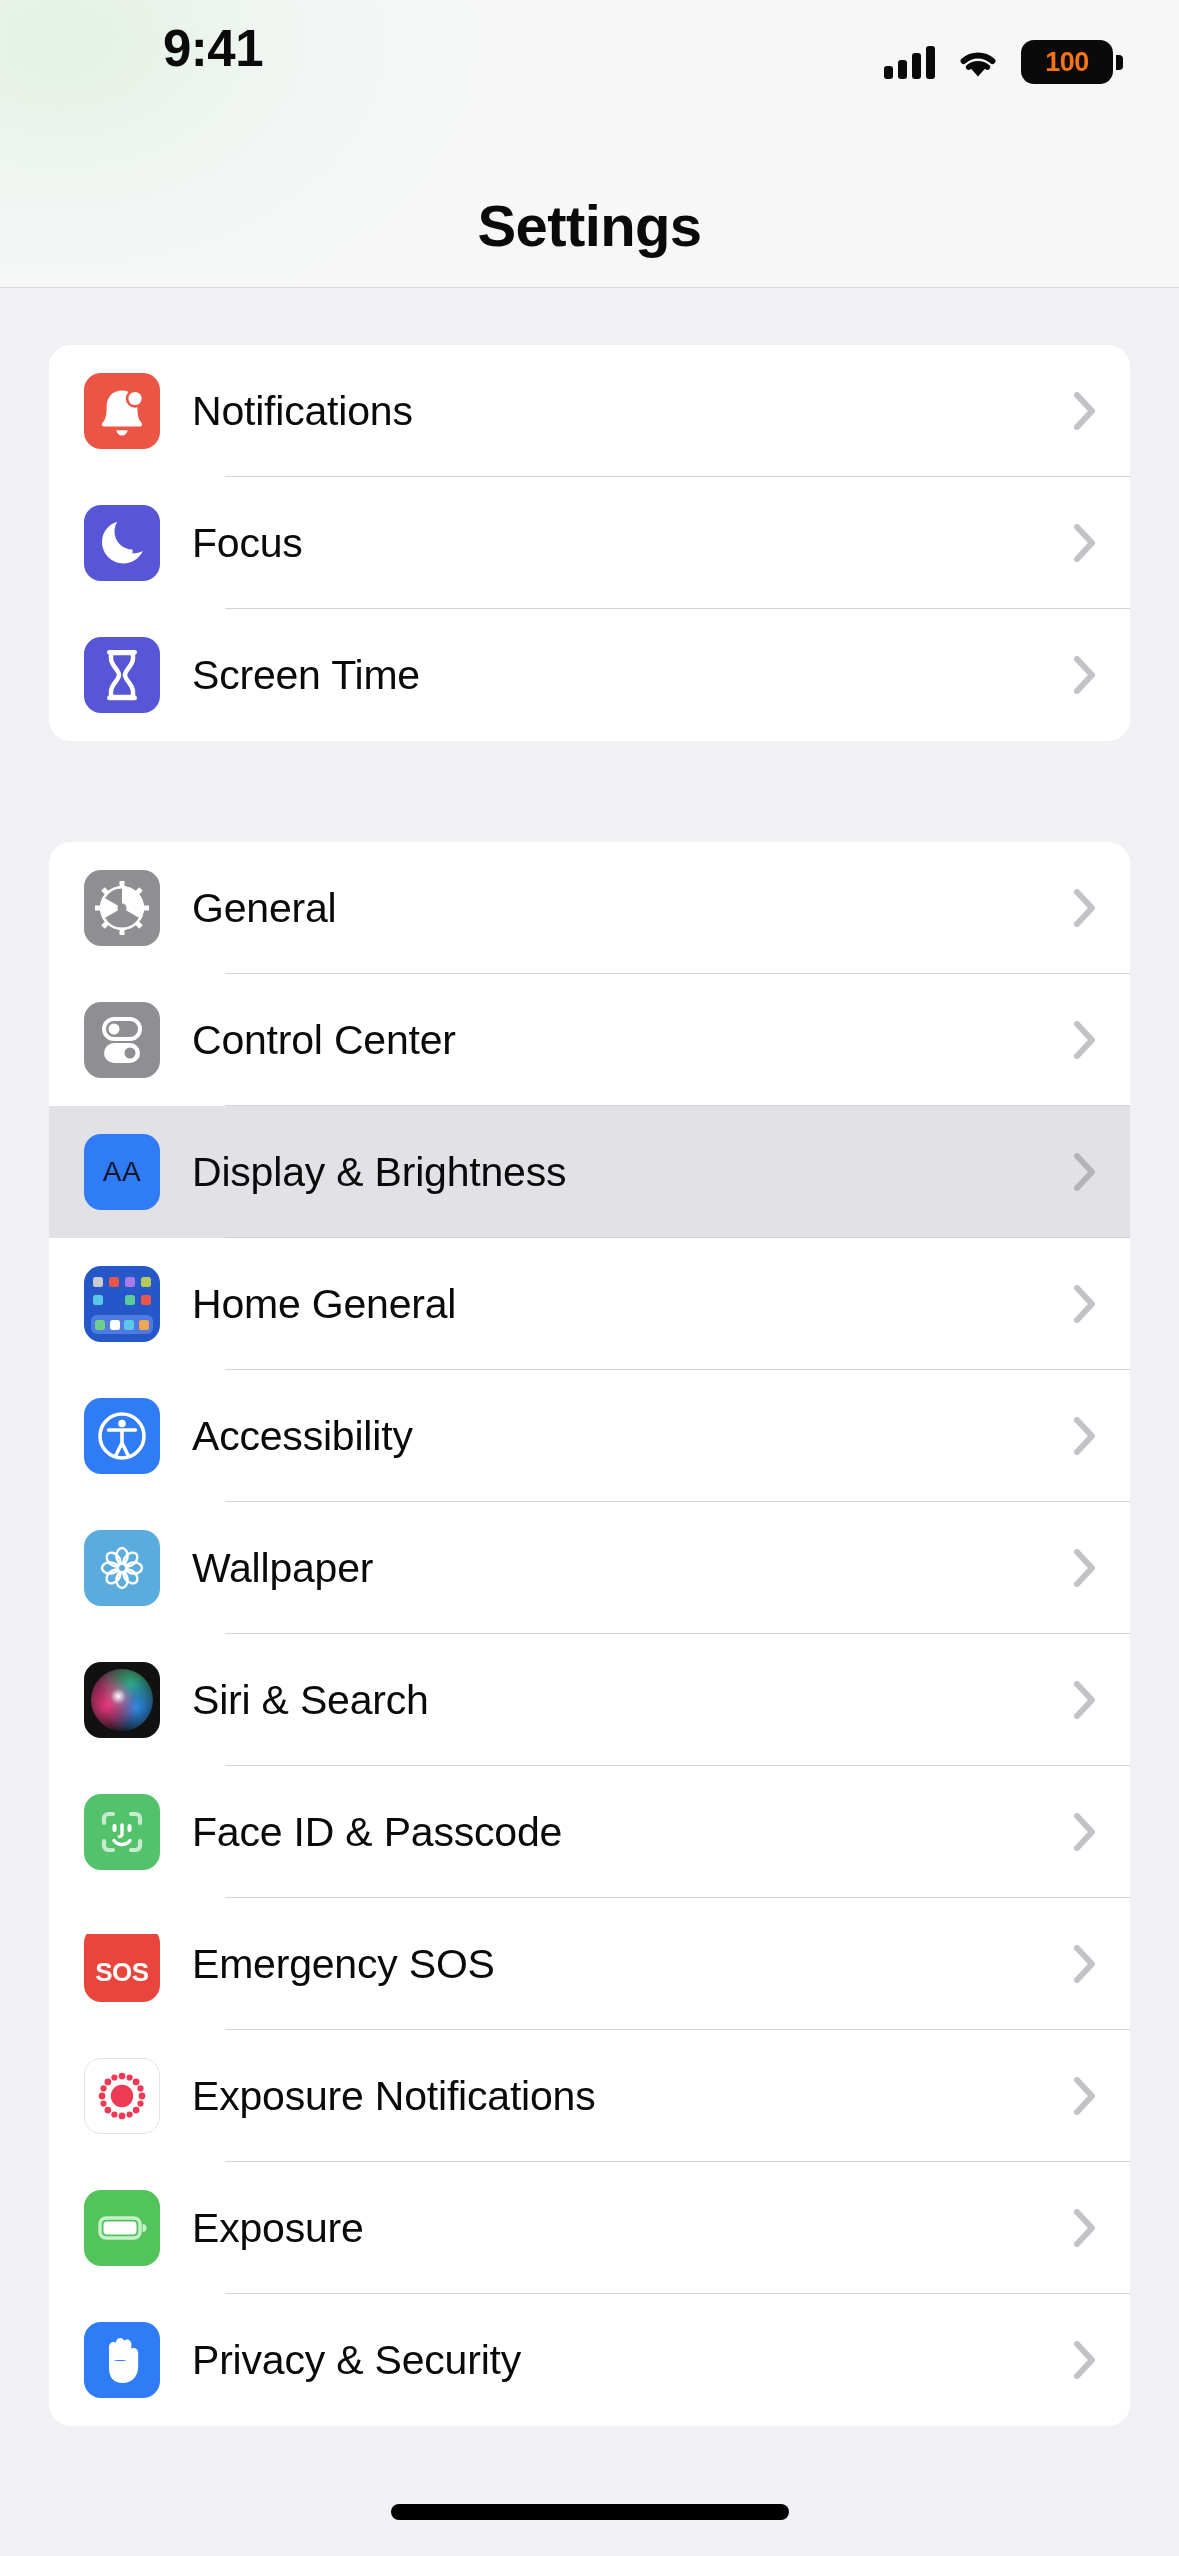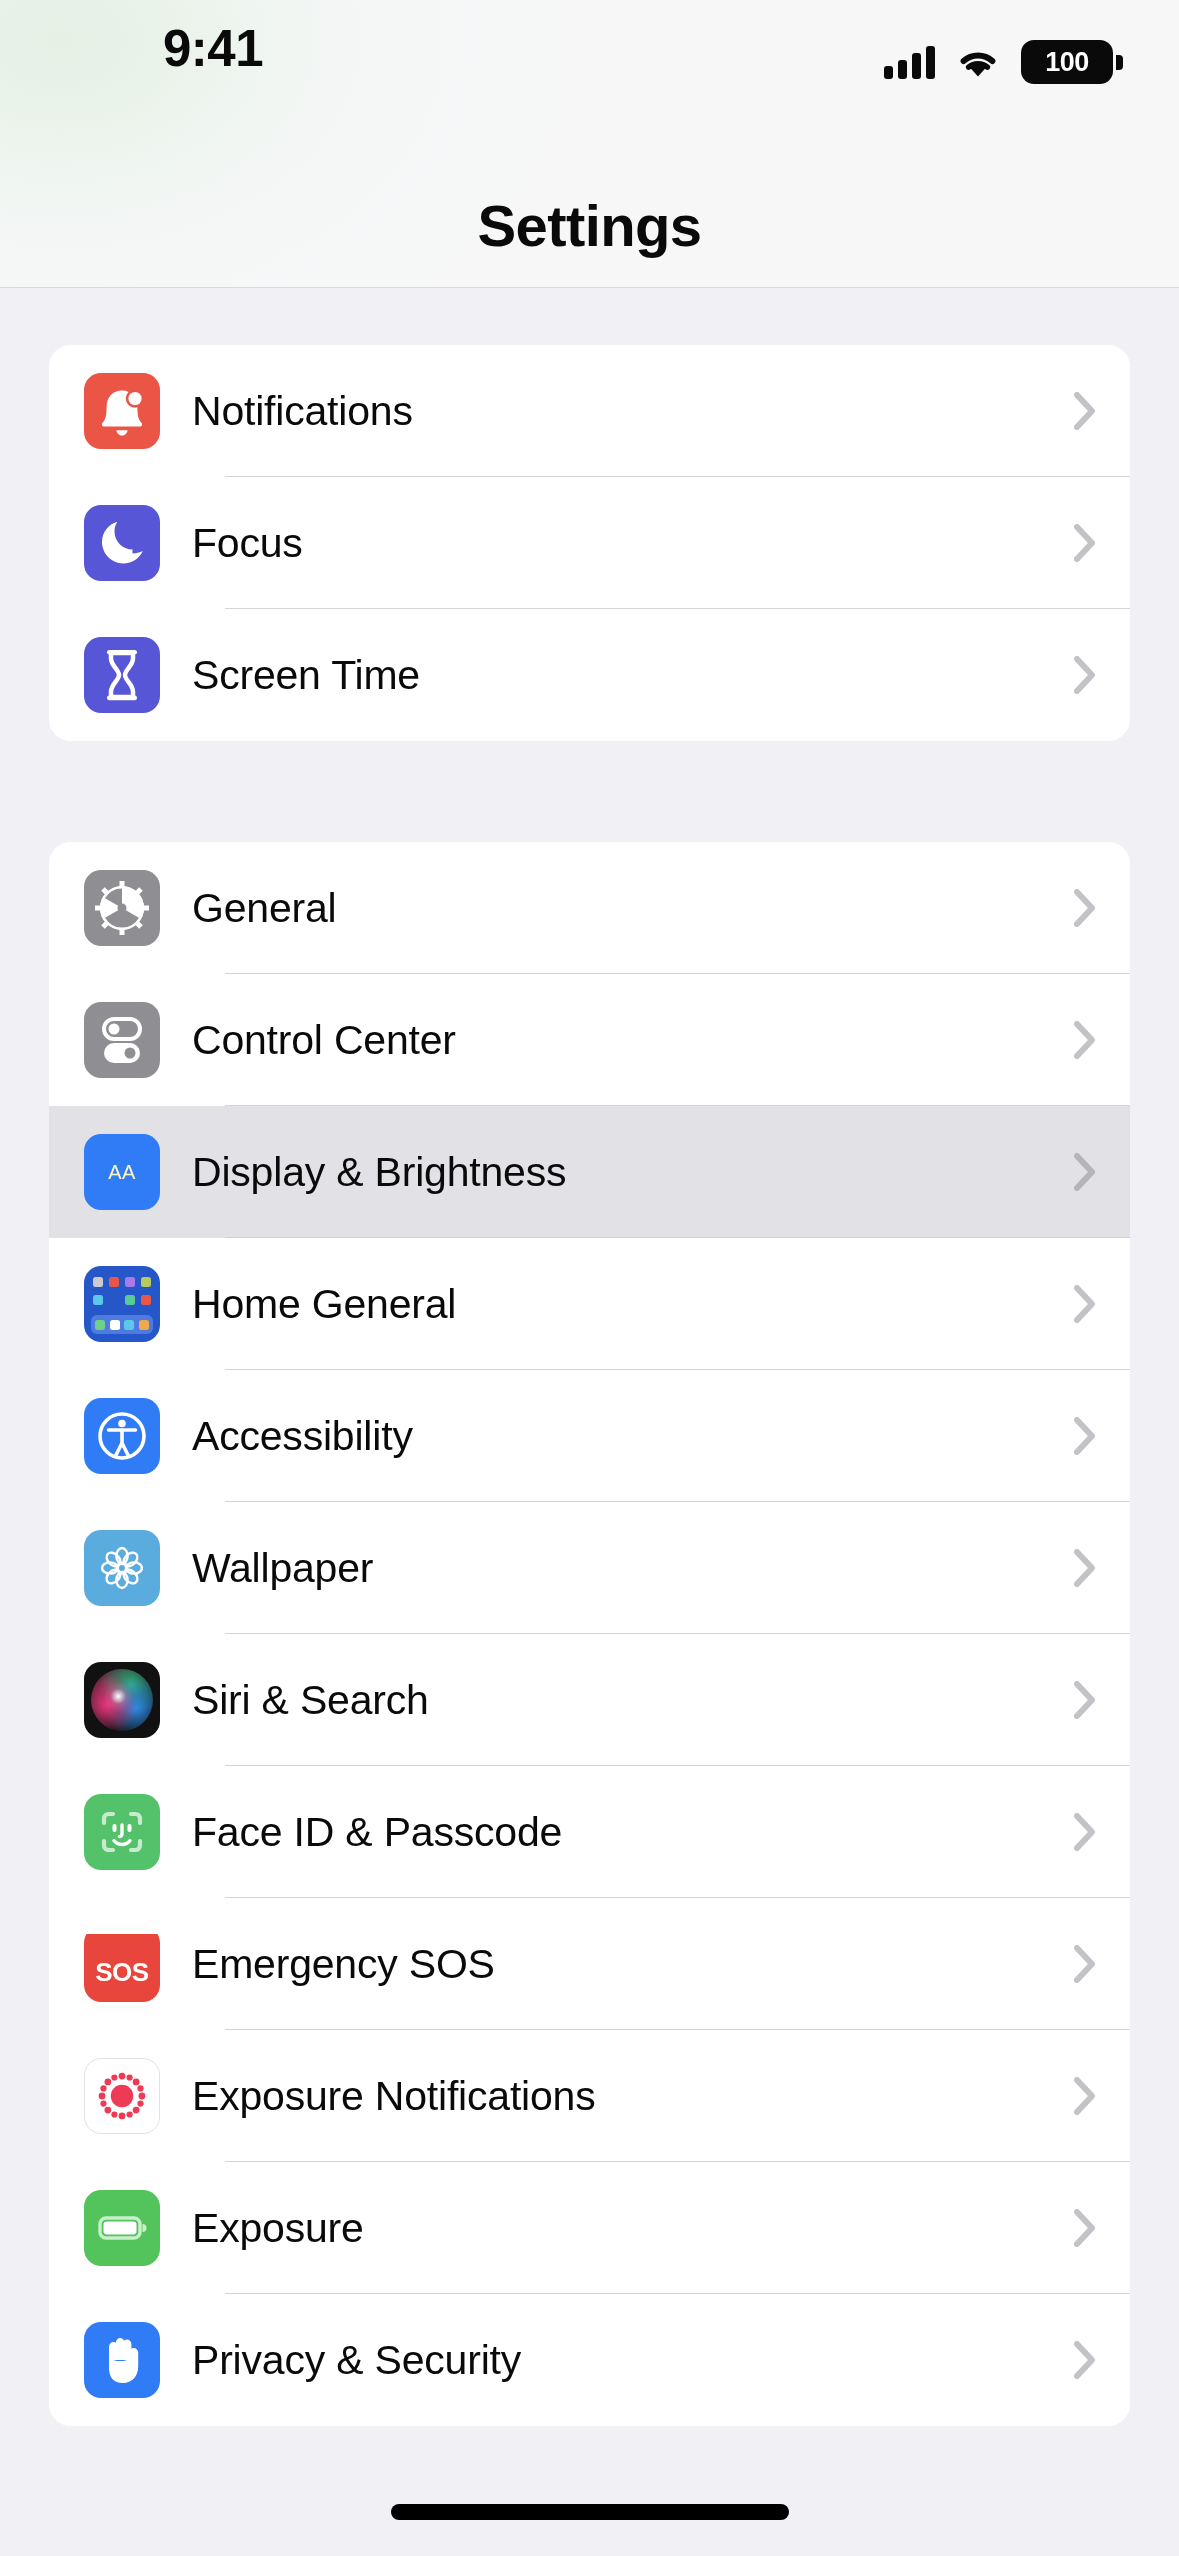--- a/index.html
+++ b/index.html
@@ -50,21 +50,21 @@
   
   .wifi { width:42px; height:31px; }
   
   .battery { position:relative; display:flex; align-items:center; }
   .battery .body {
     width:92px; height:44px;
     background:#0A0A0A; border-radius:13px;
     display:flex; align-items:center; justify-content:center;
   }
   .battery .pct {
-    color:#ffffff; font-size:27px; font-weight:bold; letter-spacing:-0.5px;
+    color:#f97316; font-size:27px; font-weight:bold; letter-spacing:-0.5px;
   }
   .battery .cap {
     width:7px; height:15px; margin-left:3px;
     background:#0A0A0A;
     border-radius:0 4px 4px 0;
   }
 
   #title {
     position:absolute; left:0; top:225px;
     width:1179px; text-align:center;
@@ -144,21 +144,21 @@
     display:flex; align-items:center; justify-content:center;margin-top:16px;
   }
   .sos-icon span {
     color:#FFFFFF; font-size:26px; font-weight:bold; letter-spacing:-0.5px;
   }
 
   .aa-icon {
     width:76px; height:76px; background:#2F7CF6;
     display:flex; align-items:center; justify-content:center;
   }
-  .aa-icon span { color:#fef9c3; font-size:20px; font-weight:500; letter-spacing:0.5px; }
+  .aa-icon span { color:#0f172a; font-size:28px; font-weight:500; letter-spacing:0.5px; }
 
   .siri-icon { width:76px; height:76px; background:#111; position:relative; }
   .siri-icon .orb {
     position:absolute; inset:7px;
     border-radius:50%;
     background:
       radial-gradient(circle at 44% 44%, #FFFFFF 0%, rgba(255,255,255,0.1) 16%, rgba(255,255,255,0) 30%),
       radial-gradient(circle at 26% 58%, #E8377C 0%, rgba(232,55,124,0) 52%),
       radial-gradient(circle at 72% 62%, #2D8BE8 0%, rgba(45,139,232,0) 52%),
       radial-gradient(circle at 64% 26%, #2FB37A 0%, rgba(47,179,122,0) 52%),

